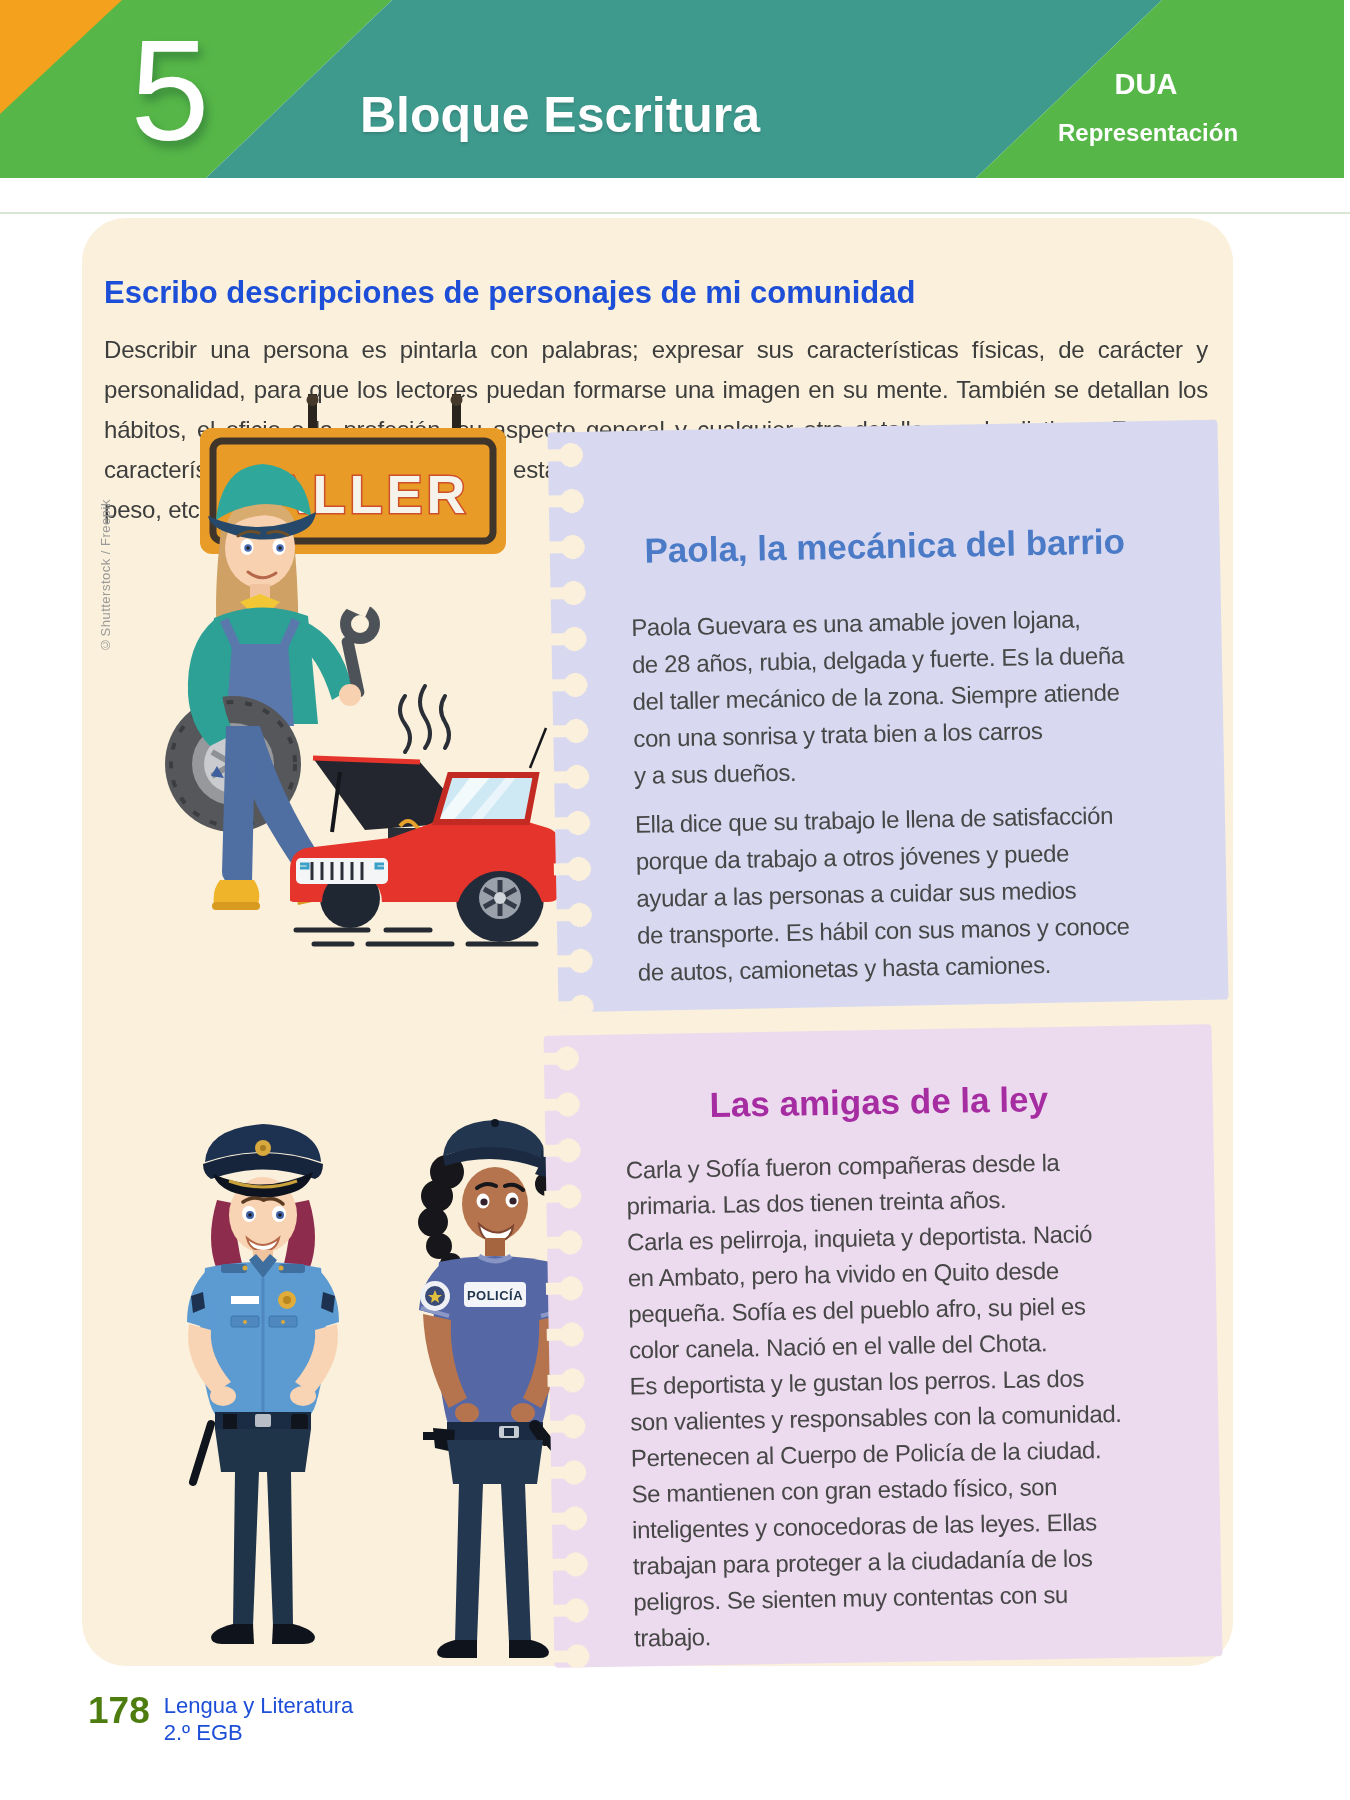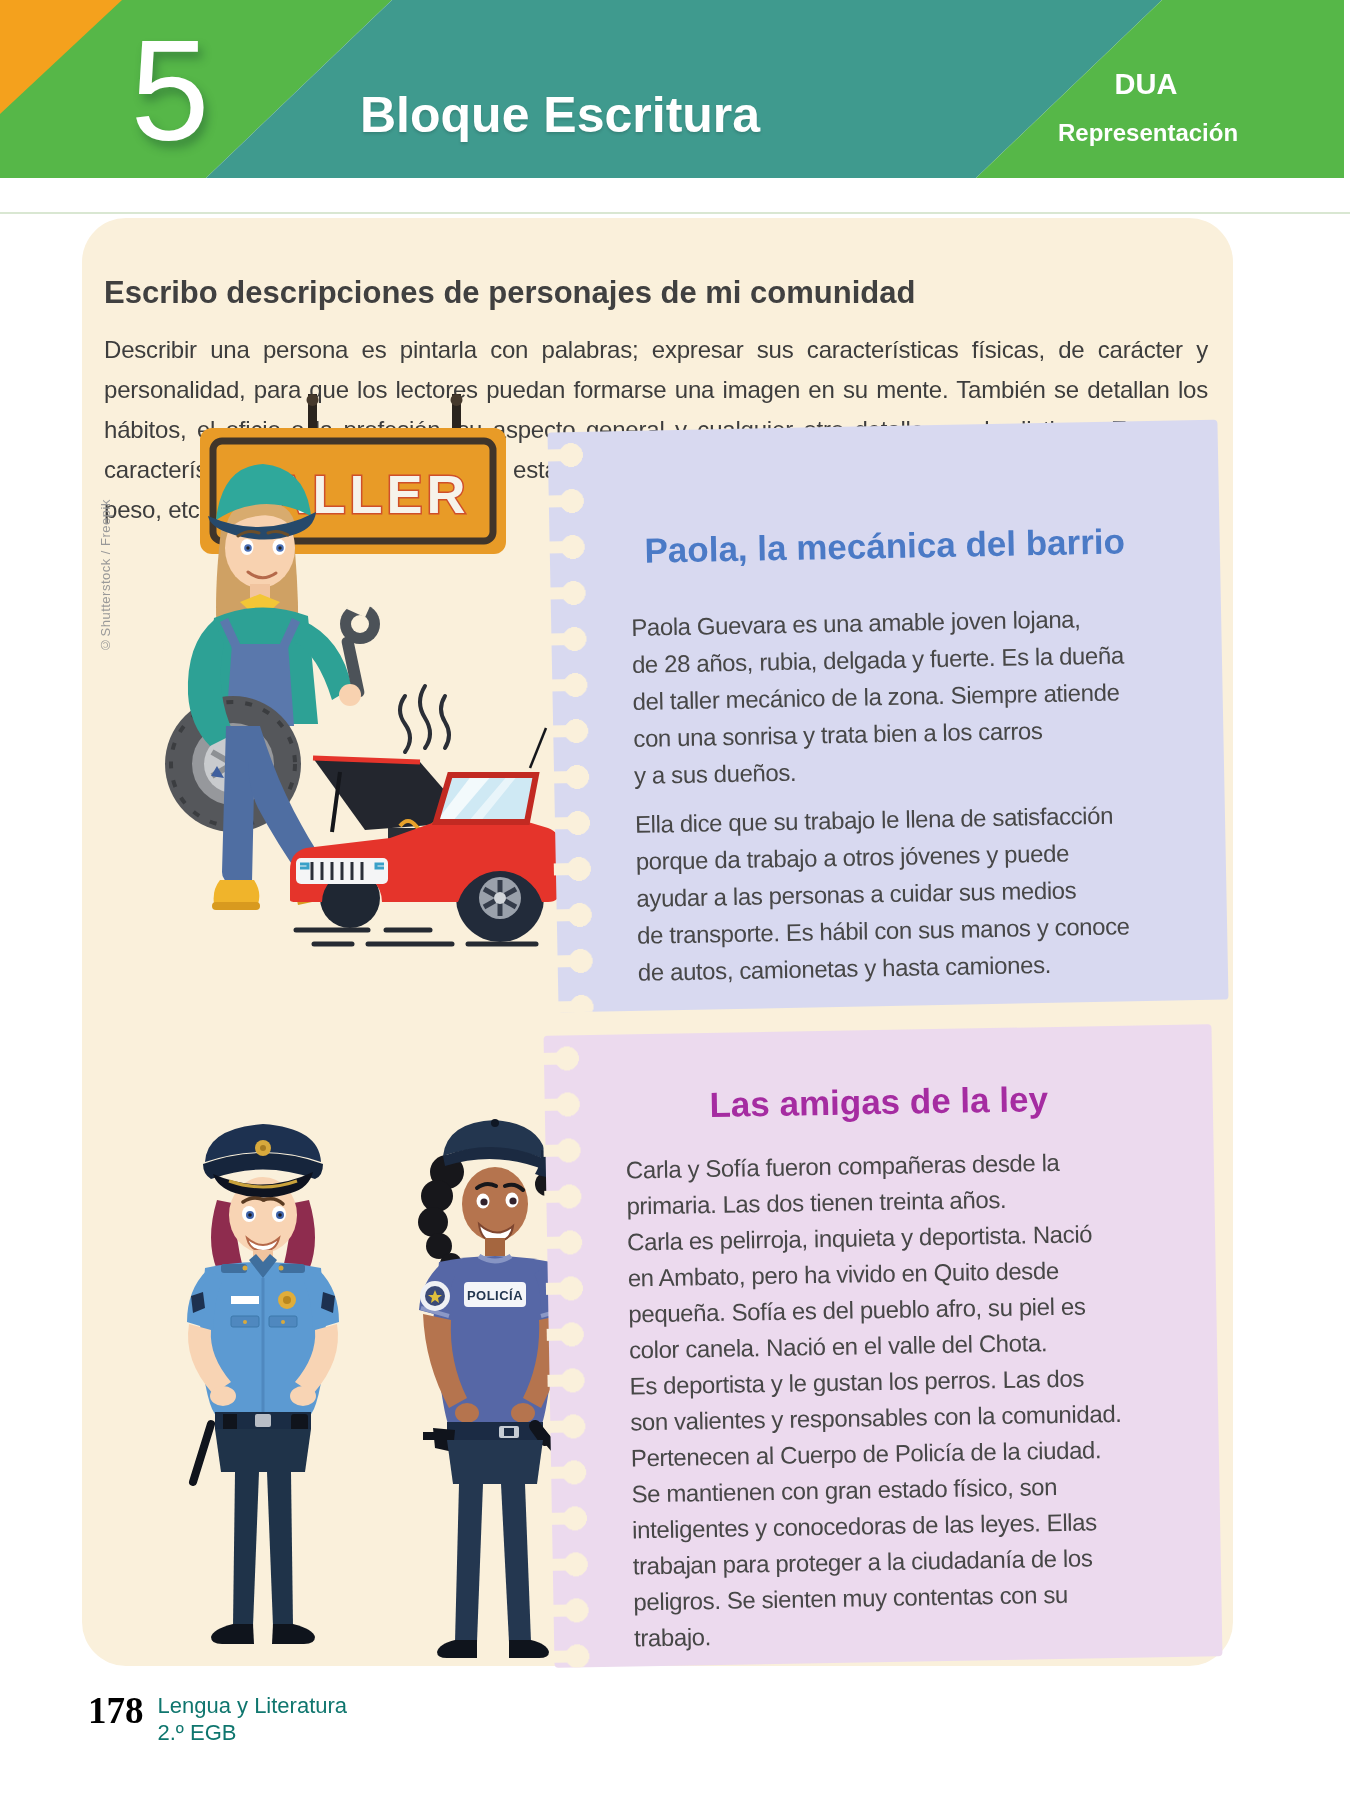--- a/index.html
+++ b/index.html
@@ -22,21 +22,21 @@
              font-size:50px;font-weight:bold;text-shadow:0 2px 3px rgba(0,0,0,.15);}
   .dua{position:absolute;left:1058px;top:68px;width:176px;text-align:center;color:#fff;}
   .dua .l1{font-size:29px;font-weight:bold;}
   .dua .l2{font-size:24px;font-weight:bold;margin-top:18px;}
   .hairline{position:absolute;left:0;top:212px;width:1350px;height:2px;background:#d9e7d2;}
 
   
   .panel{position:absolute;left:82px;top:218px;width:1151px;height:1448px;
          background:#faf0db;border-radius:44px;}
   .lesson-title{position:absolute;left:104px;top:254px;width:1110px;
-                font-size:31px;font-weight:bold;color:#404040;}
+                font-size:31px;font-weight:bold;color:#1d4ed8;}
   .lesson-intro{position:absolute;left:104px;top:306px;width:1104px;
                 font-size:24px;line-height:40px;letter-spacing:-0.2px;
                 text-align:justify;color:#3d3d3d;}
 
   .credit{position:absolute;left:98px;top:482px;height:170px;width:20px;
           writing-mode:vertical-rl;transform:rotate(180deg);
           font-size:13px;color:#999;letter-spacing:.5px;white-space:nowrap;}
 
   
   .card{position:absolute;border-radius:4px;}
@@ -57,22 +57,22 @@
   .card1 p.first{margin-top:38px;}
   .card1 p.second{margin-top:12px;}
   .card2 p{line-height:36px;margin-top:26px;}
 
   
   .scene1{position:absolute;left:100px;top:390px;width:470px;height:580px;}
   .scene2{position:absolute;left:95px;top:1110px;width:470px;height:555px;}
 
   
   .footer{position:absolute;left:88px;top:1692px;display:flex;align-items:flex-start;gap:14px;}
-  .page-number{font-size:37px;font-weight:bold;color:#000000;line-height:1;font-family:Liberation Serif, serif;}
-  .footer-meta{font-size:22px;color:#0f766e;line-height:27px;}
+  .page-number{font-size:37px;font-weight:bold;color:#4d7c0f;line-height:1;}
+  .footer-meta{font-size:22px;color:#1d4ed8;line-height:27px;}
 </style>
 </head>
 <body>
 
 <div class="page">
 
   <div class="header">
     <div class="hband h-green-left"></div>
     <div class="hband h-teal"></div>
     <div class="hband h-green-right"></div>

